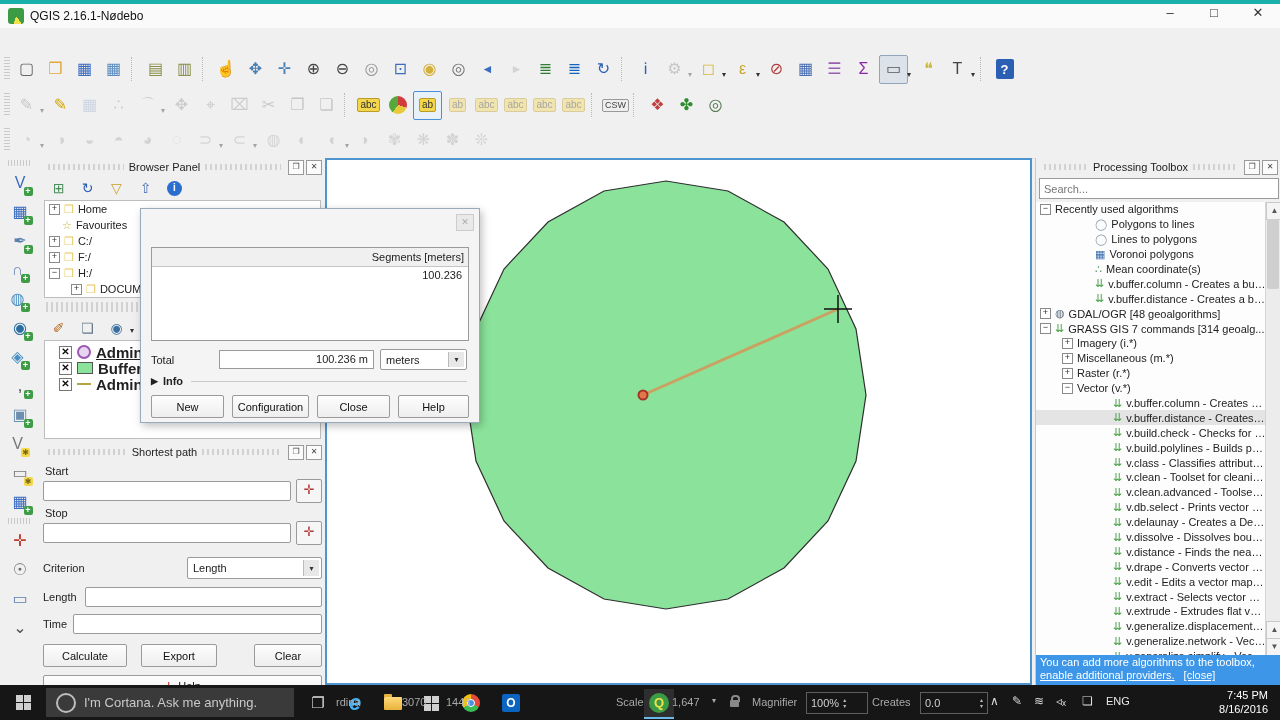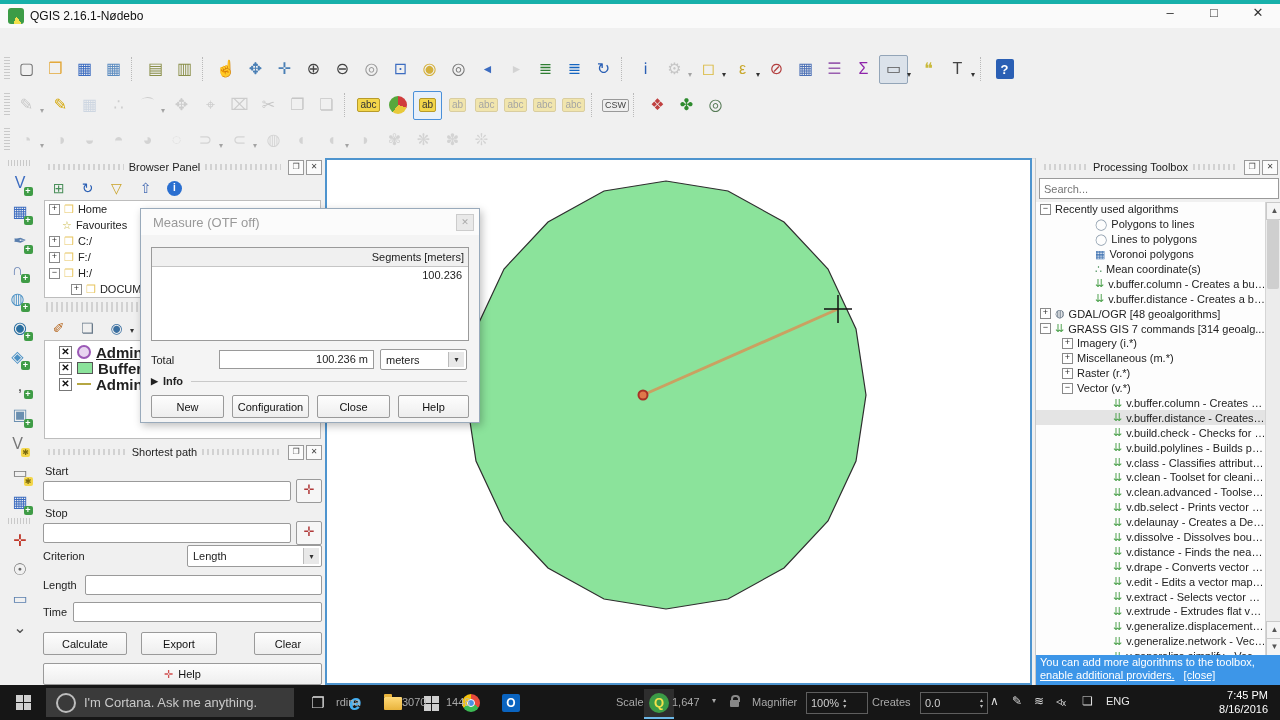--- a/index.html
+++ b/index.html
@@ -576,21 +576,21 @@
     <div class="sp-label">Start</div>
     <div class="sp-row">
       <div class="sp-input"></div>
       <div class="cap-btn">✛</div>
     </div>
     <div class="sp-label">Stop</div>
     <div class="sp-row">
       <div class="sp-input"></div>
       <div class="cap-btn">✛</div>
     </div>
-    <div class="sp-row" style="margin-top:0;align-items:center;">
+    <div class="sp-row" style="margin-top:12px;align-items:center;">
       <span style="font-size:11px;">Criterion</span>
       <div class="combo" style="width:128px;margin-left:auto;">
         <span>Length</span>
         <span class="arrow">▾</span>
       </div>
     </div>
     <div class="sp-row" style="margin-top:8px;">
       <span style="font-size:11px;width:42px;">Length</span>
       <div class="sp-input"></div>
     </div>
@@ -617,21 +617,20 @@
       <line x1="316" y1="235" x2="511" y2="149" stroke="#D19A5B" stroke-width="3" opacity="0.9"></line>
       <circle cx="316" cy="235" r="4.5" fill="#e0784a" stroke="#a93226" stroke-width="2"></circle>
       <g stroke="#111" stroke-width="1.5">
         <line x1="497" y1="149" x2="525" y2="149"></line>
         <line x1="511" y1="135" x2="511" y2="163"></line>
       </g>
     </svg>
   </div>
 
   <div id="measure">
-    <div class="mtitle">Measure (OTF off)</div>
     <div class="mclose">✕</div>
     <div class="mtable">
       <div class="mhdr">Segments [meters]</div>
       <div class="mval">100.236</div>
     </div>
     <div class="mtotal">
       <span style="font-size:11px;">Total</span>
       <div class="tot-input">100.236 m</div>
       <div class="combo">
         <span>meters</span>

